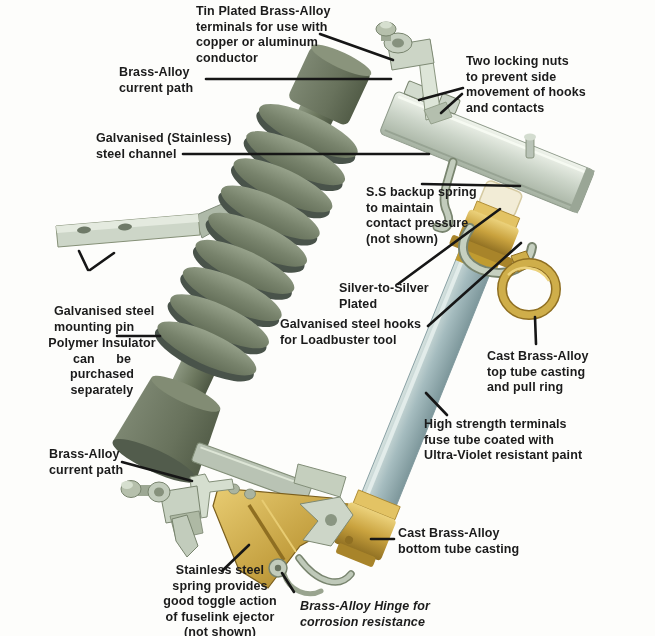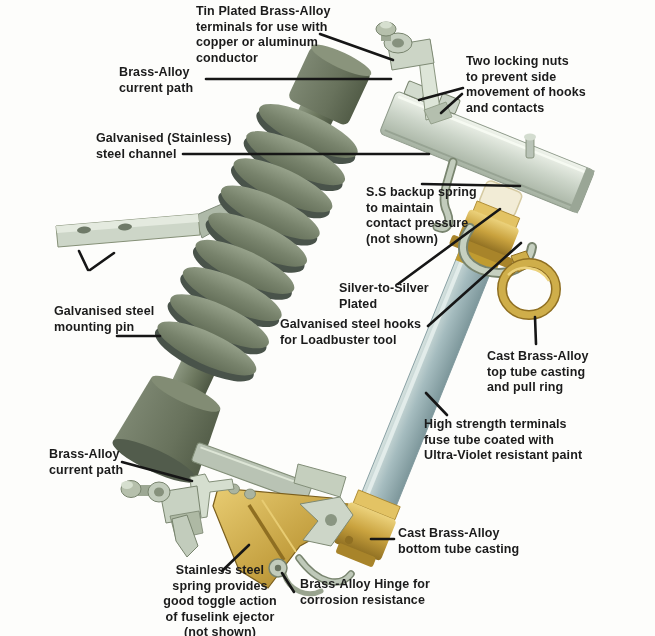--- a/index.html
+++ b/index.html
@@ -235,31 +235,35 @@
   <div class="lbl" style="left:327px;top:185px;margin-left:39px;">S.S backup spring
 to maintain
 contact pressure
 (not shown)</div>
   <div class="lbl" style="left:54px;top:272px;margin-top:32px;">Galvanised steel
 mounting pin</div>
   <div class="lbl" style="left:339px;top:281px;">Silver-to-Silver
 Plated</div>
   <div class="lbl" style="left:280px;top:317px;">Galvanised steel hooks
 for Loadbuster tool</div>
+  <div class="lbl center" style="left:36px;top:336px;width:132px;">Polymer Insulator
+can&nbsp;&nbsp;&nbsp;&nbsp;&nbsp;&nbsp;be
+purchased
+separately</div>
   <div class="lbl" style="left:487px;top:349px;">Cast Brass-Alloy
 top tube casting
 and pull ring</div>
   <div class="lbl" style="left:424px;top:417px;">High strength terminals
 fuse tube coated with
 Ultra-Violet resistant paint</div>
   <div class="lbl" style="left:49px;top:447px;">Brass-Alloy
 current path</div>
   <div class="lbl center" style="left:152px;top:563px;width:136px;">Stainless steel
 spring provides
 good toggle action
 of fuselink ejector
 (not shown)</div>
-  <div class="lbl" style="left:300px;top:577px;">Brass-Alloy Hinge for
+  <div class="lbl" style="left:300px;top:599px;font-style:italic;">Brass-Alloy Hinge for
 corrosion resistance</div>
   <div class="lbl" style="left:398px;top:526px;">Cast Brass-Alloy
 bottom tube casting</div>
 
 </div>
 
 </body></html>

